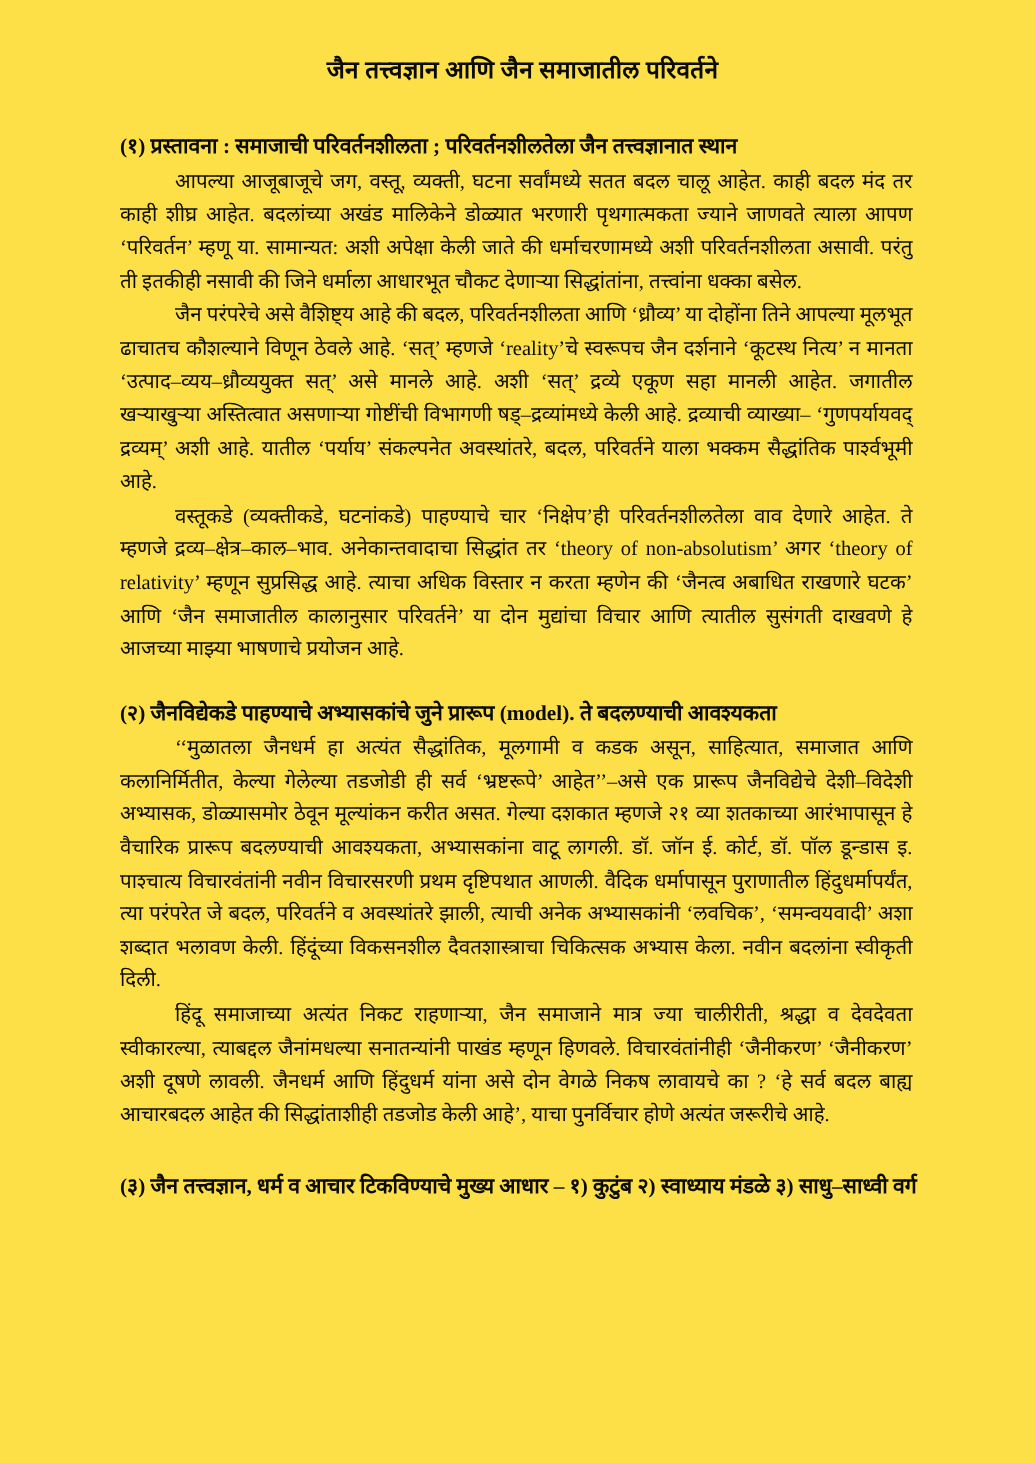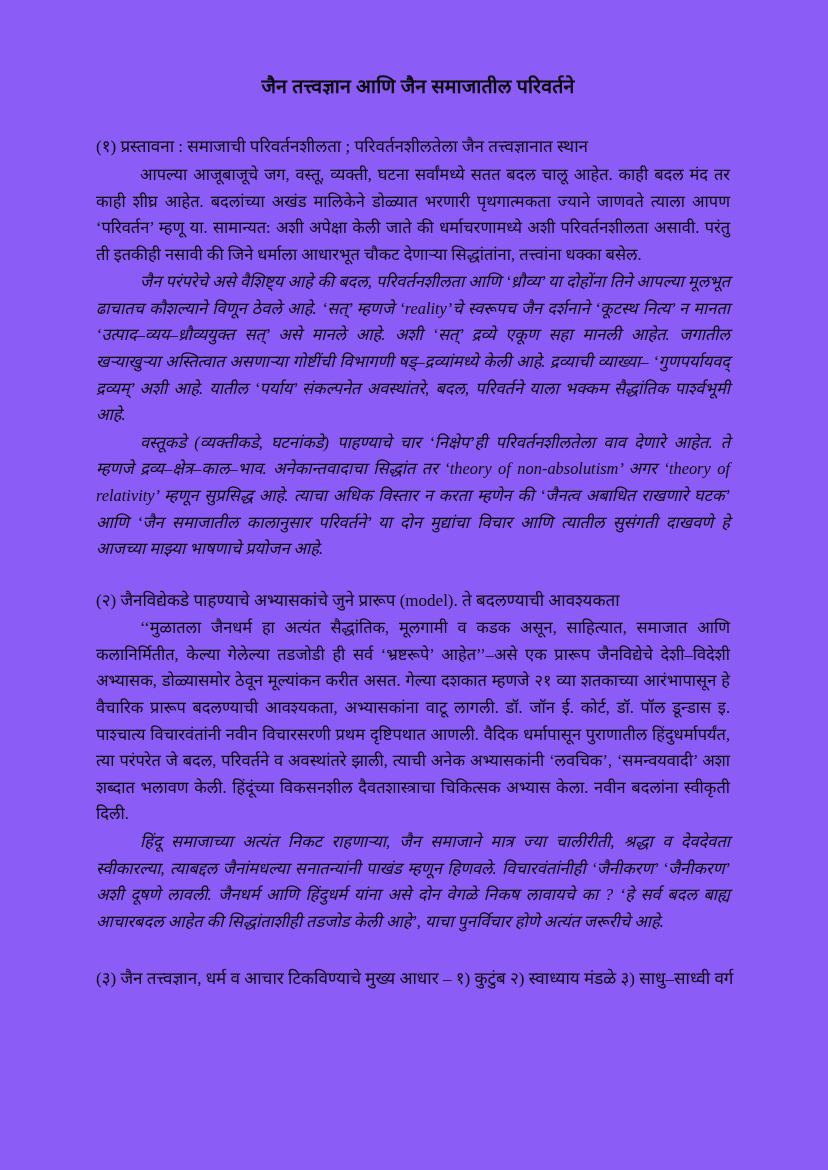--- a/index.html
+++ b/index.html
@@ -10,62 +10,61 @@
   }
   body {
     font-family: "Liberation Serif", "DejaVu Serif", serif;
     color: #0b0b0b;
   }
   .page {
     position: relative;
     width: 828px;
     height: 1170px;
     margin: 0 auto;
-    background: #8b5cf6;
+    background: #fde047;
     overflow: hidden;
     box-sizing: border-box;
-    padding: 60px 88px 0 96px;
+    padding: 30px 88px 0 96px;
   }
   .doc-title {
     text-align: center;
     font-size: 19.5px;
     font-weight: bold;
     letter-spacing: 0.2px;
     margin: 14px 0 0 0;
     line-height: 1.3;
   }
   .doc-subtitle {
     text-align: center;
     font-size: 17.5px;
     font-weight: bold;
     margin: 36px 0 0 0;
     line-height: 1.3;
   }
   .section-heading {
     font-size: 17px;
-    font-weight: normal;
+    font-weight: bold;
     margin: 26px 0 2px 0;
     line-height: 1.45;
     text-align: left;
   }
   .section-heading.tight {
     margin-top: 32px;
   }
   .para {
     font-size: 16.4px;
     line-height: 1.62;
     text-align: justify;
     text-justify: inter-word;
     margin: 0 10px 0 0;
     text-indent: 44px;
     hyphens: none;
   }
   .para + .para {
     margin-top: 1px;
-    font-style: italic;
   }
   .para.quote-lead {
     text-indent: 44px;
   }
   .gap-sm { height: 10px; }
 </style>
 </head>
 <body>
 
 <div class="page">

